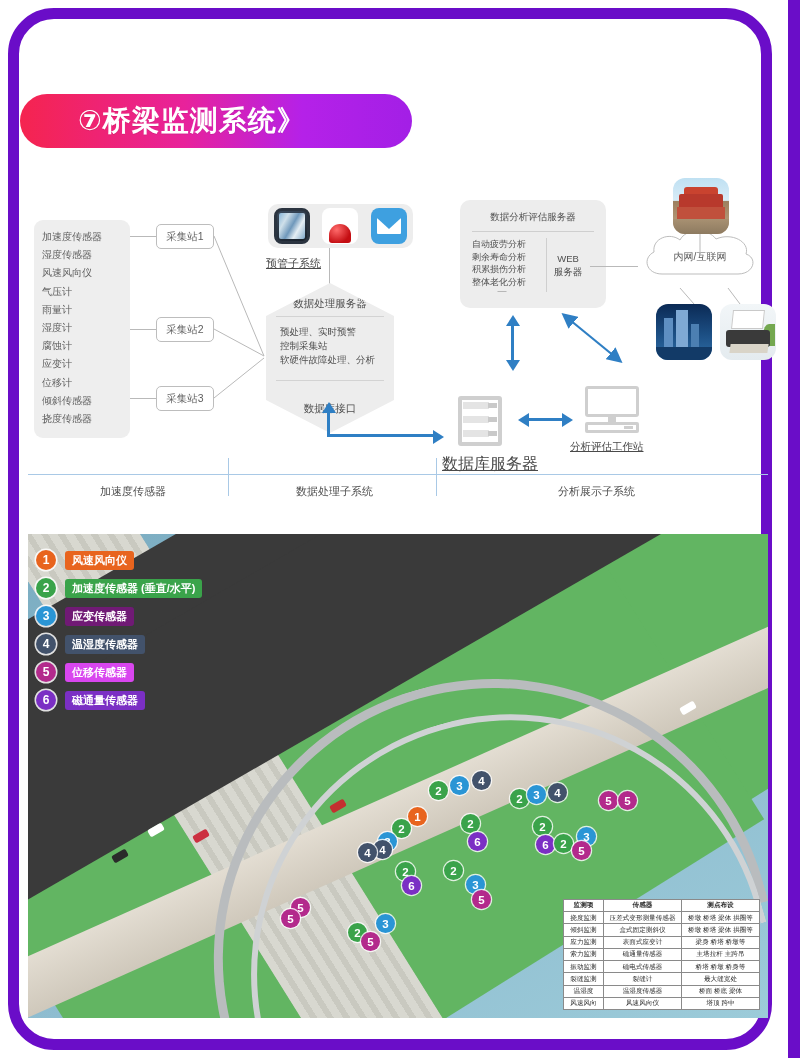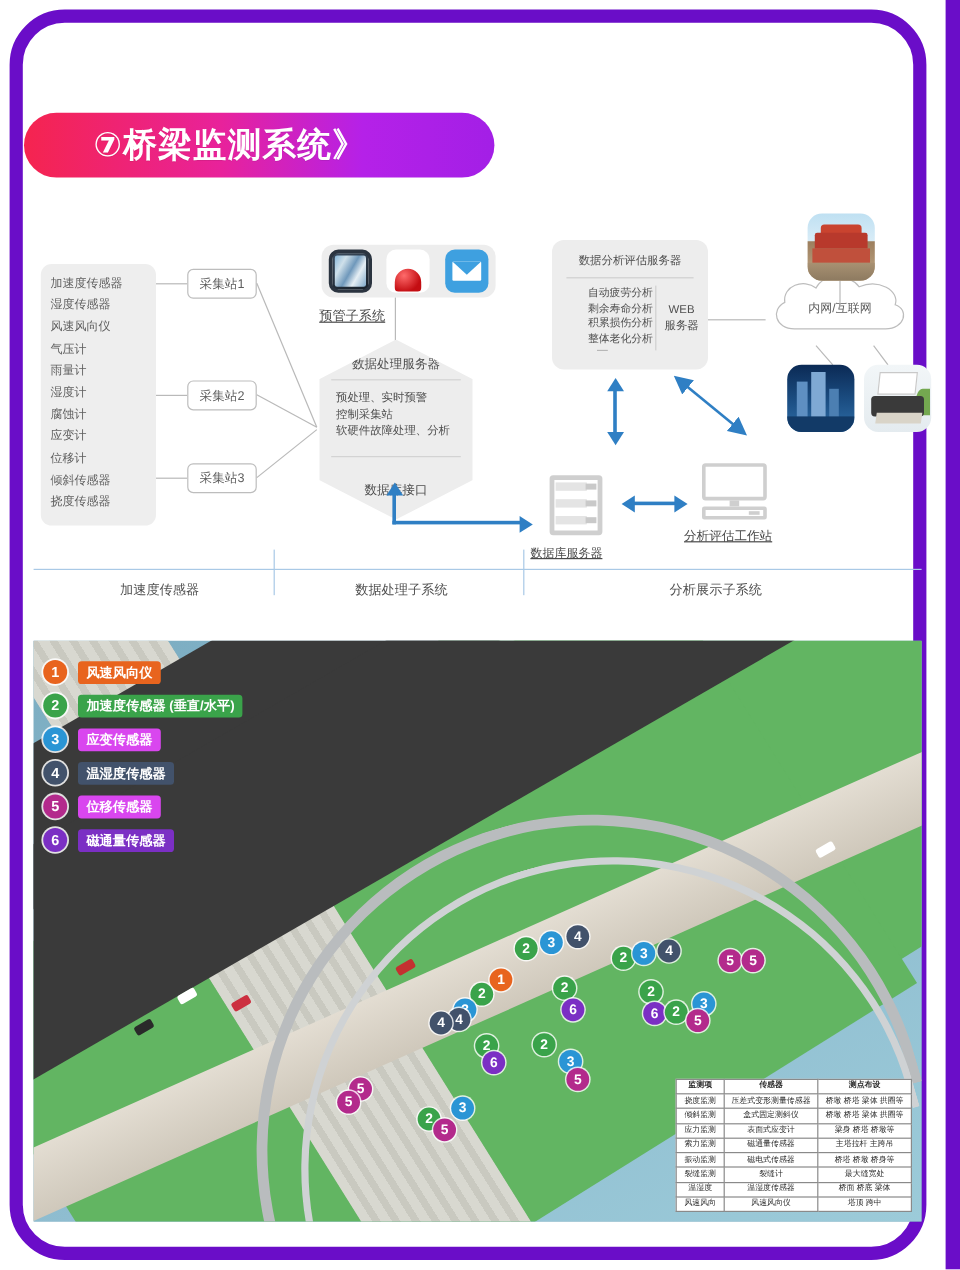--- a/index.html
+++ b/index.html
@@ -136,31 +136,31 @@
     color: #4f4f4f; font-size: 9.5px; line-height: 14px;
   }
   #hexagon .hx-foot {
     position: absolute; bottom: 17px; left: 0; right: 0;
     text-align: center; color: #4f4f4f; font-size: 10.5px;
   }
 
   
   #analysis-box {
     position: absolute; left: 432px; top: 22px;
-    width: 130px; height: 108px;
+    width: 146px; height: 108px;
     background: #ededed; border-radius: 10px;
   }
   #analysis-box .ab-title {
     position: absolute; top: 11px; left: 0; right: 0; text-align: center;
     color: #4f4f4f; font-size: 9.5px;
   }
   #analysis-box .ab-hr { position: absolute; top: 31px; left: 12px; right: 12px; height: 1px; background: #cfcfcf; }
   #analysis-box .ab-left {
     position: absolute; top: 38px; left: 12px; width: 72px;
-    color: #4f4f4f; font-size: 9px; line-height: 12.5px; text-align: right;
+    color: #4f4f4f; font-size: 9px; line-height: 12.5px; text-align: left;
   }
   #analysis-box .ab-vr { position: absolute; top: 38px; left: 86px; width: 1px; height: 54px; background: #cfcfcf; }
   #analysis-box .ab-right {
     position: absolute; top: 52px; left: 90px; width: 36px;
     color: #4f4f4f; font-size: 9.5px; line-height: 13px; text-align: center;
   }
   #analysis-box .ab-dash {
     position: absolute; bottom: 12px; left: 0; width: 84px; text-align: center;
     color: #9a9a9a; font-size: 9px;
   }
@@ -467,21 +467,21 @@
 
     <div id="db-server">
       <div class="rack"></div>
       <div class="row" style="top:6px;"></div>
         <div class="dot" style="top:7px;"></div>
       <div class="row" style="top:20px;"></div>
         <div class="dot" style="top:21px;"></div>
       <div class="row" style="top:34px;"></div>
         <div class="dot" style="top:35px;"></div>
     </div>
-    <div class="dlabel dlabel-dark" style="left:414px; top:276px; font-size:10px;">数据库服务器</div>
+    <div class="dlabel dlabel-dark" style="left:414px; top:276px; font-size:16px;">数据库服务器</div>
 
     <div class="bline" style="left:500px; top:240px; width:36px; height:3px;"></div>
     <div class="barrow-l" style="left:490px; top:235px;"></div>
     <div class="barrow-r" style="left:534px; top:235px;"></div>
 
     <div id="workstation">
       <div class="scr"></div>
         <div class="neck"></div>
         <div class="base"></div>
         <div class="key"></div>
@@ -516,21 +516,21 @@
         <div class="lg-row">
           <div class="lg-num" style="background: rgb(232, 100, 30);">1</div>
           <div class="lg-txt" style="background: rgb(232, 100, 30);">风速风向仪</div>
         </div>
         <div class="lg-row">
           <div class="lg-num" style="background: rgb(58, 163, 74);">2</div>
           <div class="lg-txt" style="background: rgb(58, 163, 74);">加速度传感器 (垂直/水平)</div>
         </div>
         <div class="lg-row">
           <div class="lg-num" style="background: rgb(42, 149, 213);">3</div>
-          <div class="lg-txt" style="background: #d946ef;">应变传感器</div>
+          <div class="lg-txt" style="background: #701a75;">应变传感器</div>
         </div>
         <div class="lg-row">
           <div class="lg-num" style="background: rgb(66, 82, 107);">4</div>
           <div class="lg-txt" style="background: rgb(66, 82, 107);">温湿度传感器</div>
         </div>
         <div class="lg-row">
           <div class="lg-num" style="background: rgb(179, 42, 140);">5</div>
           <div class="lg-txt" style="background: #d946ef;">位移传感器</div>
         </div>
         <div class="lg-row">

